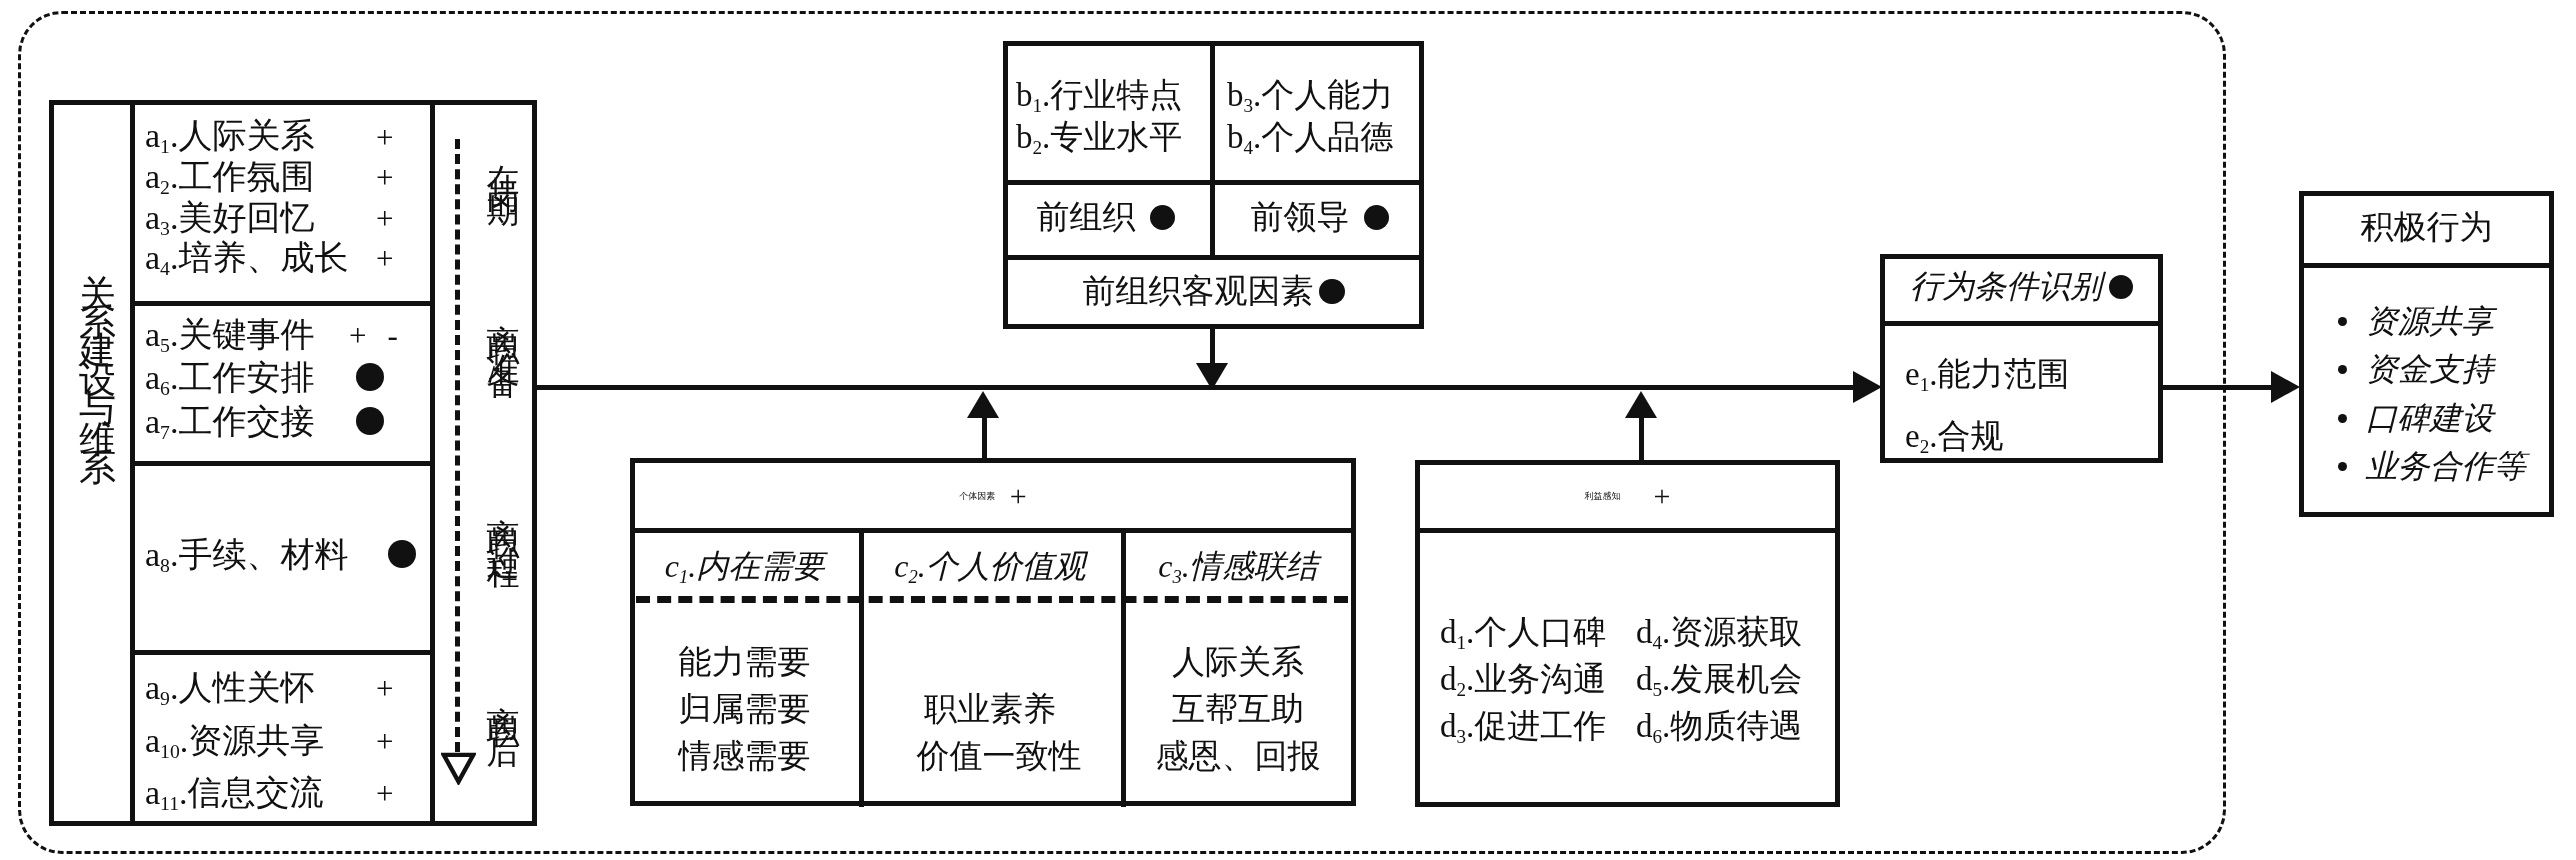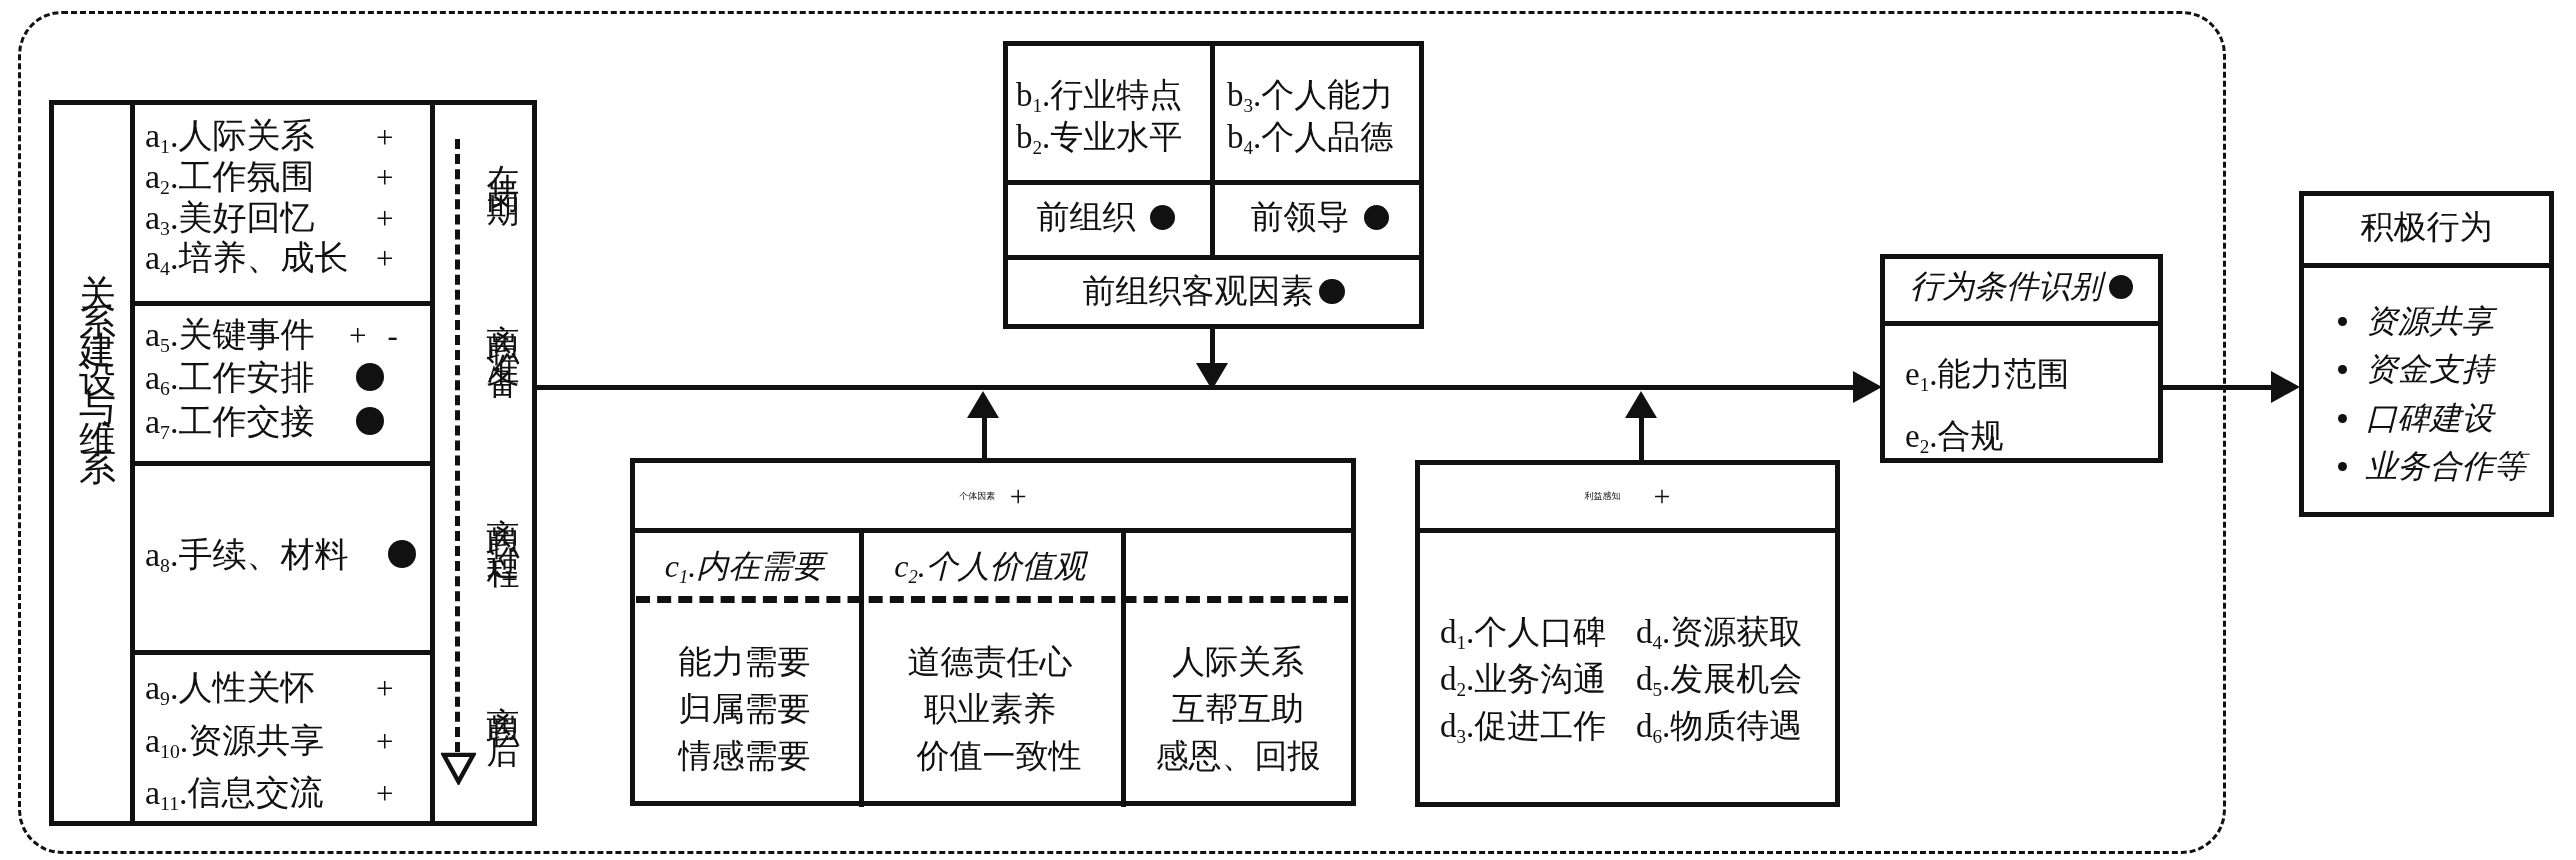--- a/index.html
+++ b/index.html
@@ -124,25 +124,27 @@
       <span>个体因素</span>
       <span class="mk2">+</span>
     </div>
 
   <div class="crow t58" style="left:630px;top:547px;width:229px;height:39px">
       <span><span>c</span><sub>1</sub><span>.内在需要</span></span>
     </div>
   <div class="crow t58" style="left:859px;top:547px;width:262px;height:39px">
       <span><span>c</span><sub>2</sub><span>.个人价值观</span></span>
     </div>
+  <div class="crow t58" style="left:1121px;top:547px;width:234px;height:39px">
+      <span><span>c</span><sub>3</sub><span>.情感联结</span></span>
+    </div>
 
   <div class="crow t60" style="left:630px;top:643px;width:229px;height:39px">能力需要</div>
   <div class="crow t60" style="left:630px;top:690px;width:229px;height:39px">归属需要</div>
   <div class="crow t60" style="left:630px;top:737px;width:229px;height:39px">情感需要</div>
-  <div class="crow t60" style="left:859px;top:643px;width:262px;height:39px">道德责任心</div>
   <div class="crow t60" style="left:859px;top:690px;width:262px;height:39px">职业素养</div>
   <div class="crow t60" style="left:859px;top:737px;width:280px;height:39px">价值一致性</div>
   <div class="crow t60" style="left:1121px;top:643px;width:234px;height:39px">人际关系</div>
   <div class="crow t60" style="left:1121px;top:690px;width:234px;height:39px">互帮互助</div>
   <div class="crow t60" style="left:1121px;top:737px;width:234px;height:39px">感恩、回报</div>
 
   <div class="box" style="left:1415px;top:460px;width:425px;height:347px"></div>
   <div class="ln" style="left:1415px;top:528px;width:425px;height:5px"></div>
   <div class="crow" style="left:1415px;top:476px;width:425px;height:40px;gap:33px">
       <span>利益感知</span>

